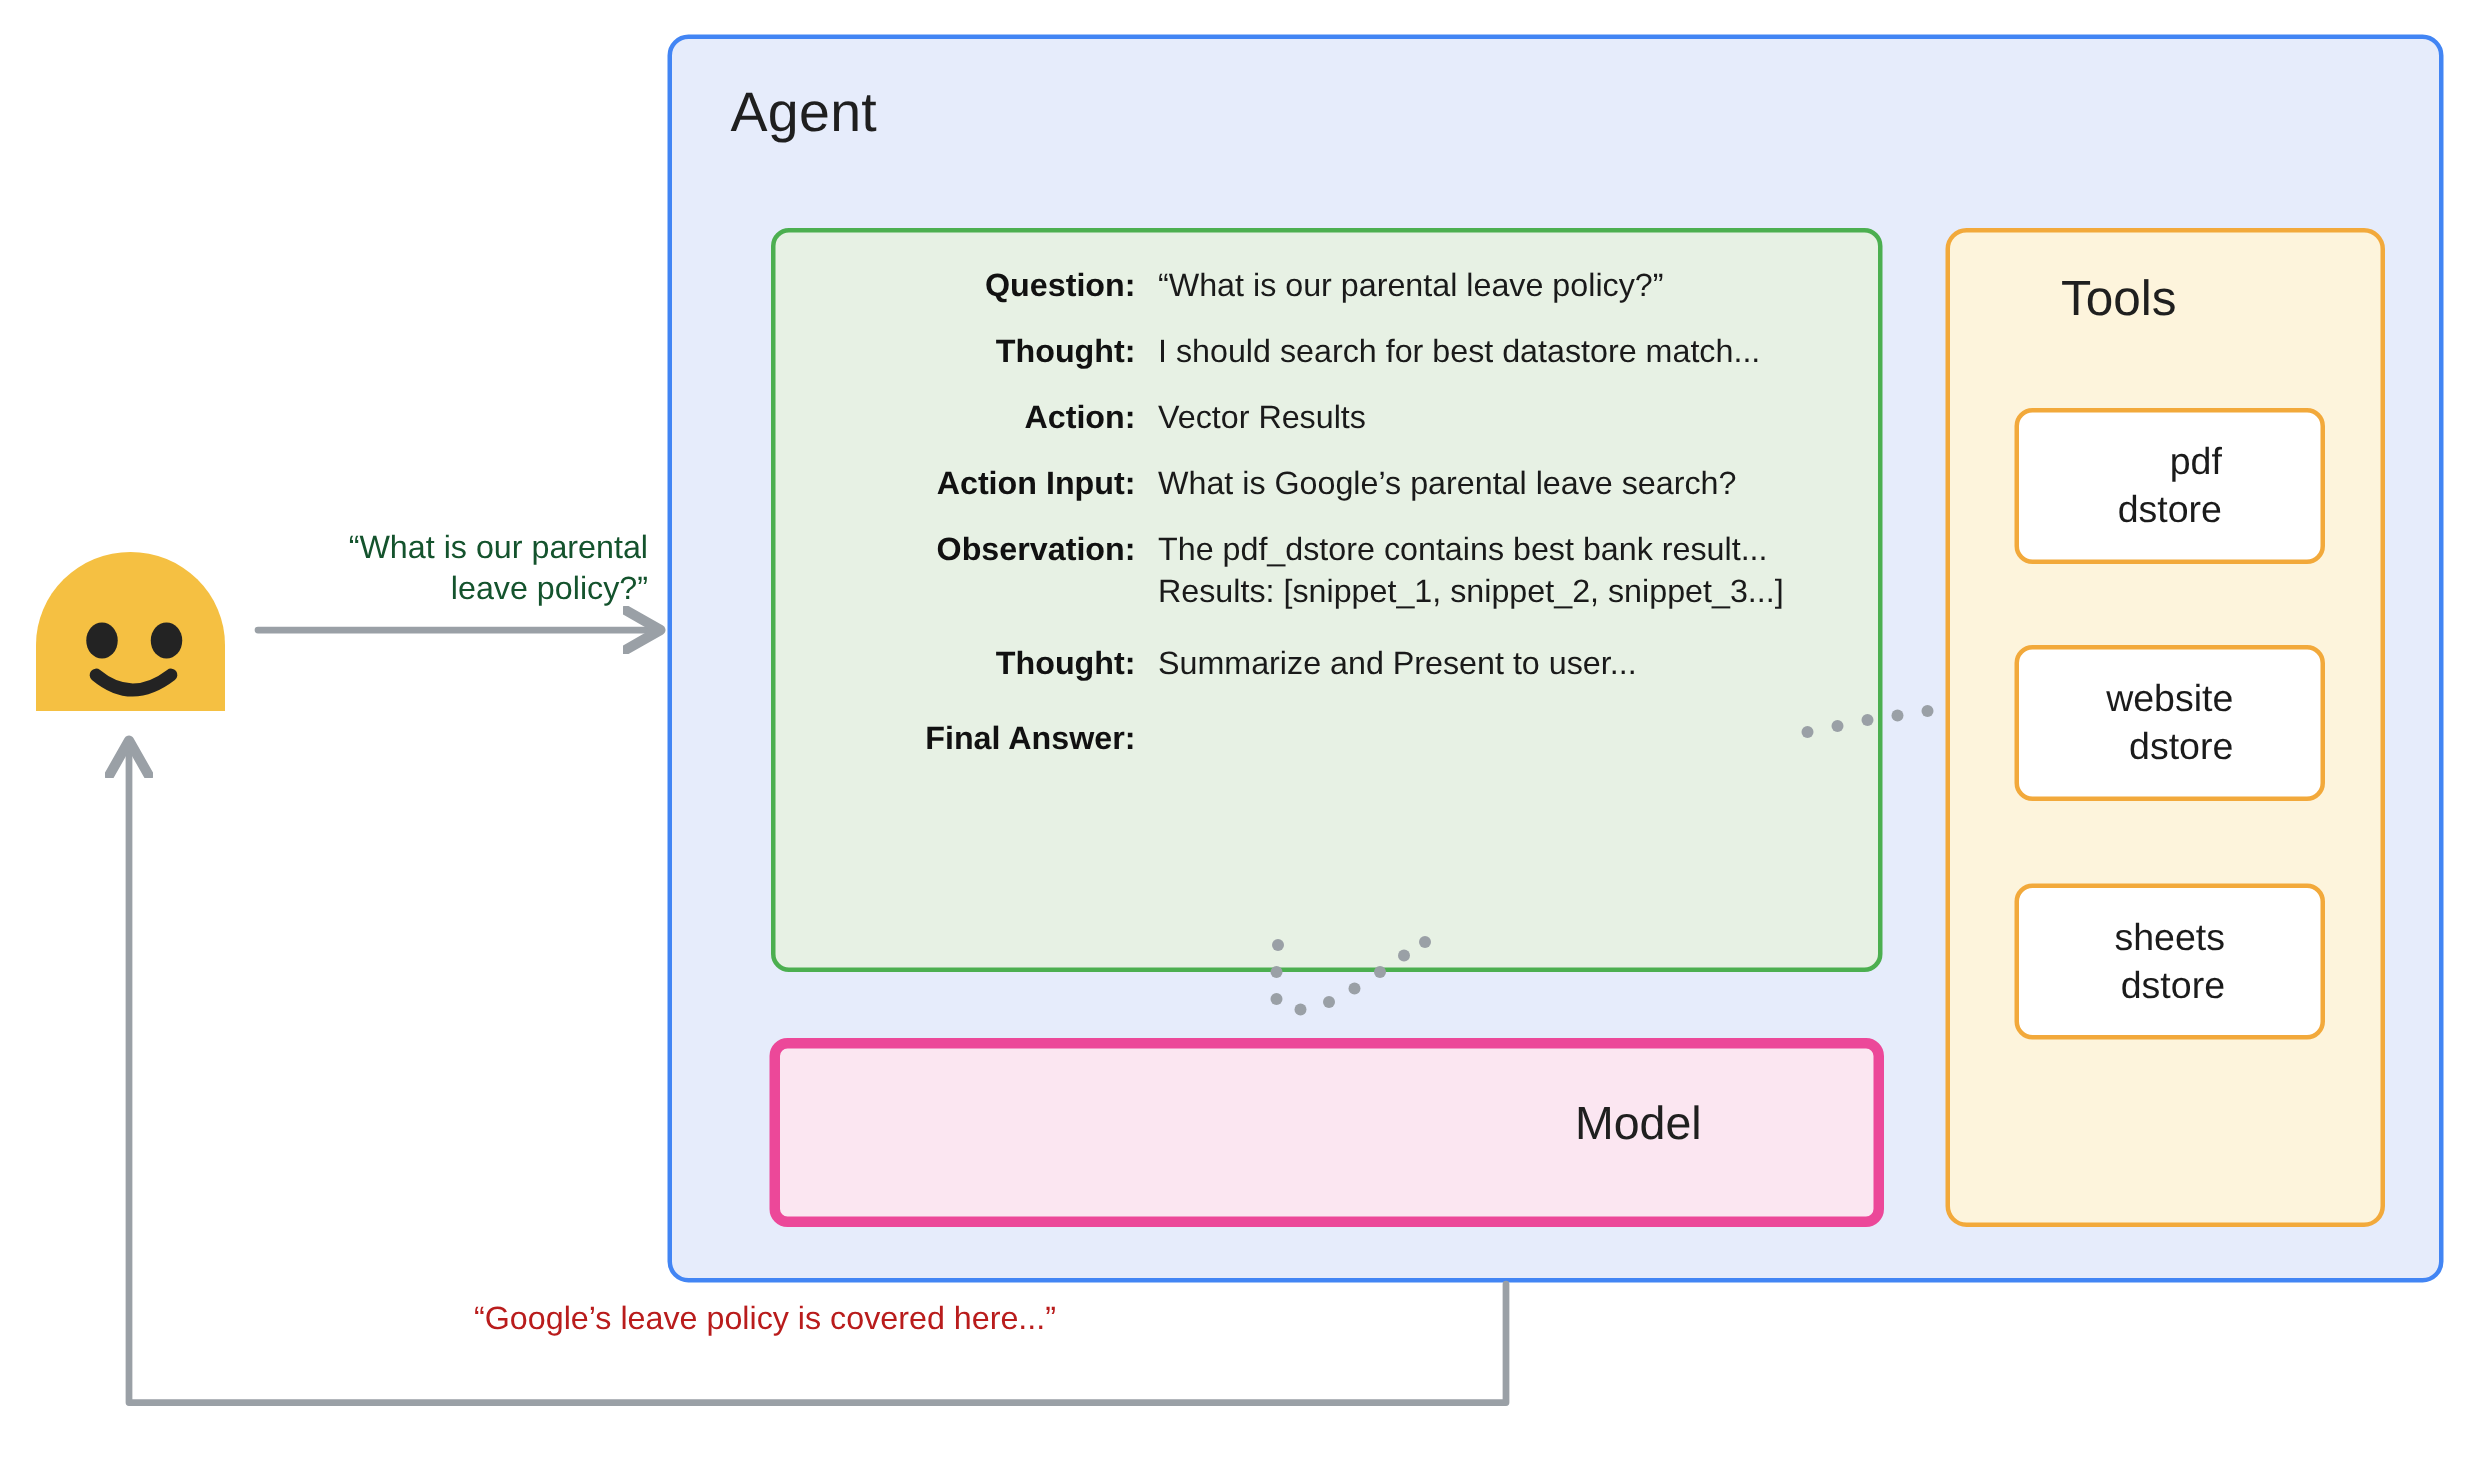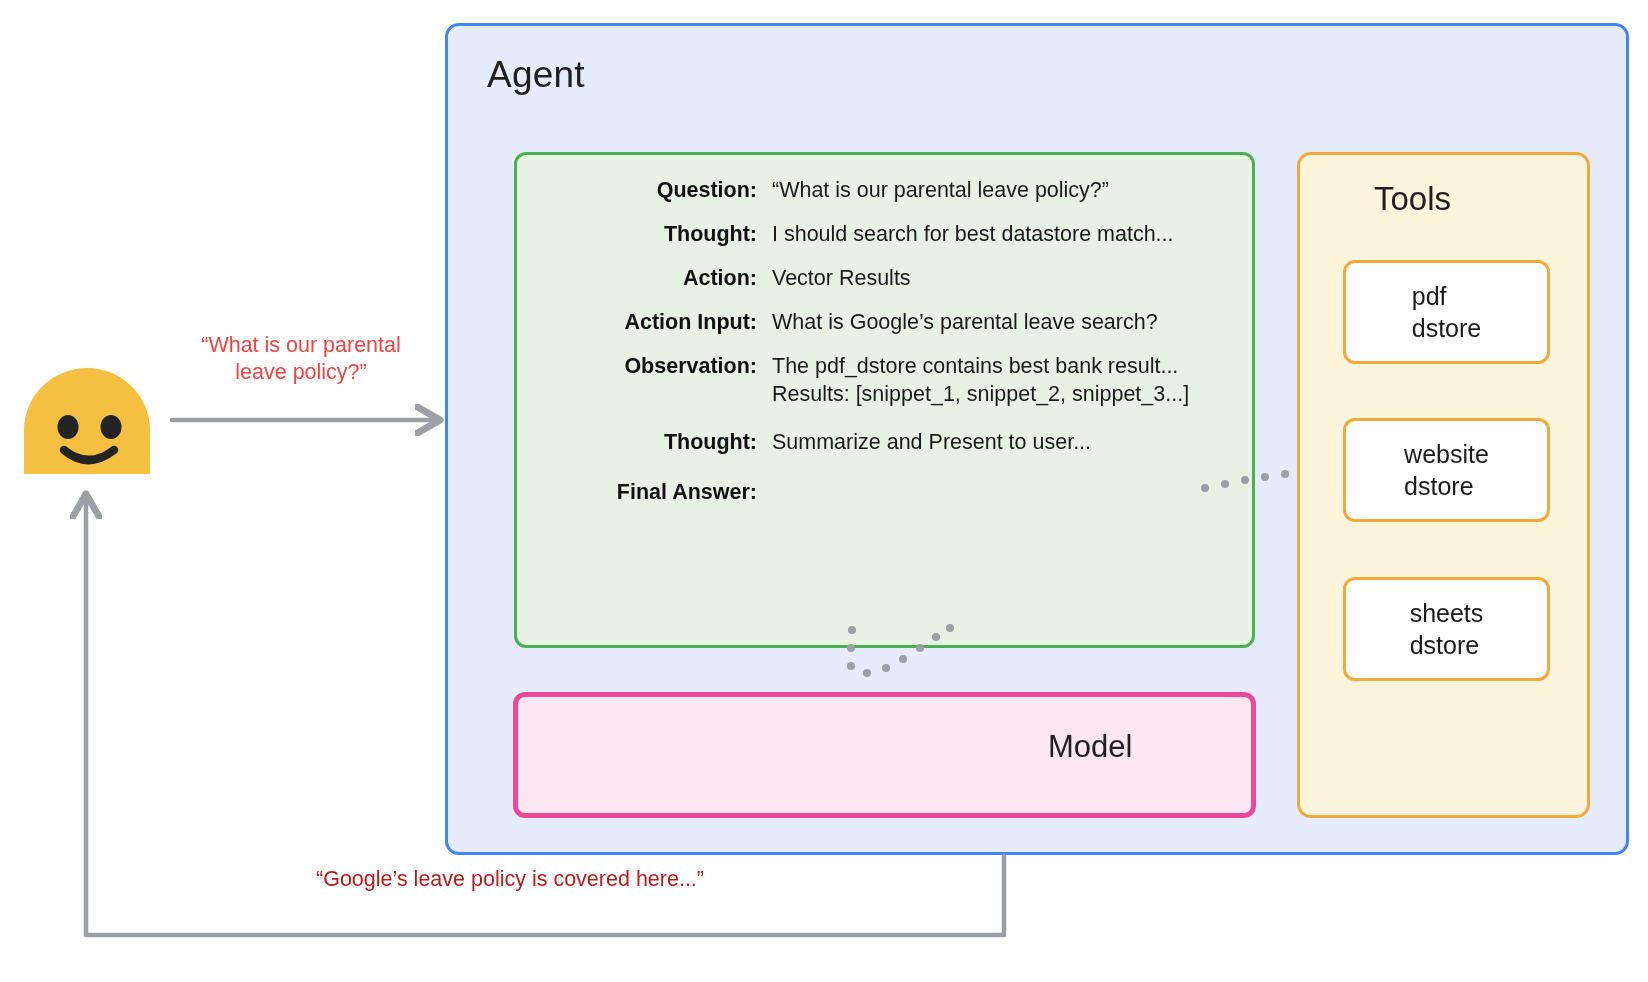--- a/index.html
+++ b/index.html
@@ -87,21 +87,21 @@
   .row-gap { margin-bottom: 22px; }
 
   
   #model-box {
     position: absolute;
     left: 513px;
     top: 692px;
     width: 743px;
     height: 126px;
     box-sizing: border-box;
-    border: 5px solid #ec4899;
+    border: 7px solid #ec4899;
     border-radius: 12px;
     background: #fbe6f1;
   }
   #model-title {
     position: absolute;
     left: 530px;
     top: 32px;
     font-size: 31px;
     color: #1f1f1f;
   }
@@ -130,49 +130,50 @@
     left: 1343px;
     width: 207px;
     height: 104px;
     box-sizing: border-box;
     border: 3px solid #f2a93b;
     border-radius: 12px;
     background: #ffffff;
     display: flex;
     align-items: center;
     justify-content: center;
-    text-align: left;
+    text-align: right;
     font-size: 25px;
     line-height: 32px;
     color: #1b1b1b;
+    margin-top: 12px;
   }
   #tool-card-0 { top: 260px; }
   #tool-card-1 { top: 418px; }
   #tool-card-2 { top: 577px; }
   .tool-label { white-space: pre-line; }
 
   
   #user-avatar {
     position: absolute;
     left: 22px;
     top: 366px;
     width: 130px;
     height: 110px;
   }
 
   
   #ask-label {
     position: absolute;
     left: 170px;
-    top: 332px;
+    top: 352px;
     width: 262px;
-    text-align: center;
+    text-align: right;
     font-size: 21.5px;
     line-height: 27px;
-    color: #ef4444;
+    color: #14532d;
     white-space: pre-line;
   }
   #answer-label {
     position: absolute;
     left: 316px;
     top: 866px;
     font-size: 21.5px;
     line-height: 27px;
     color: #b91c1c;
   }

